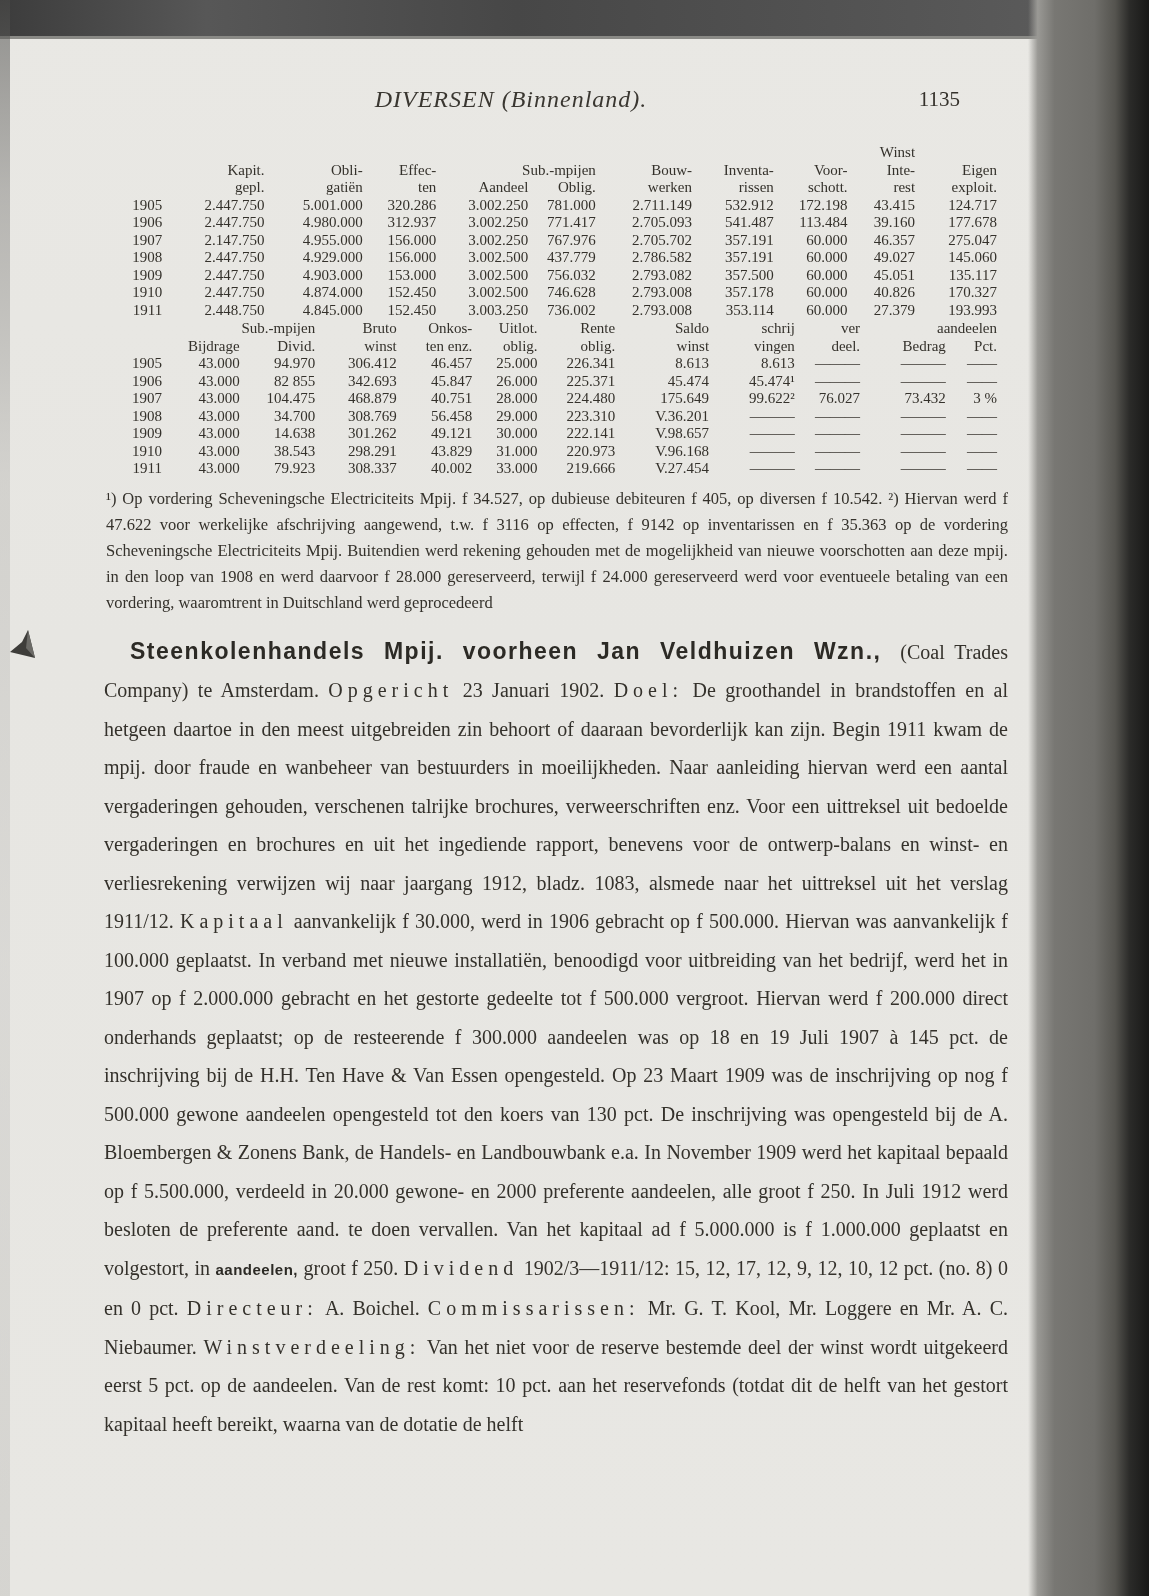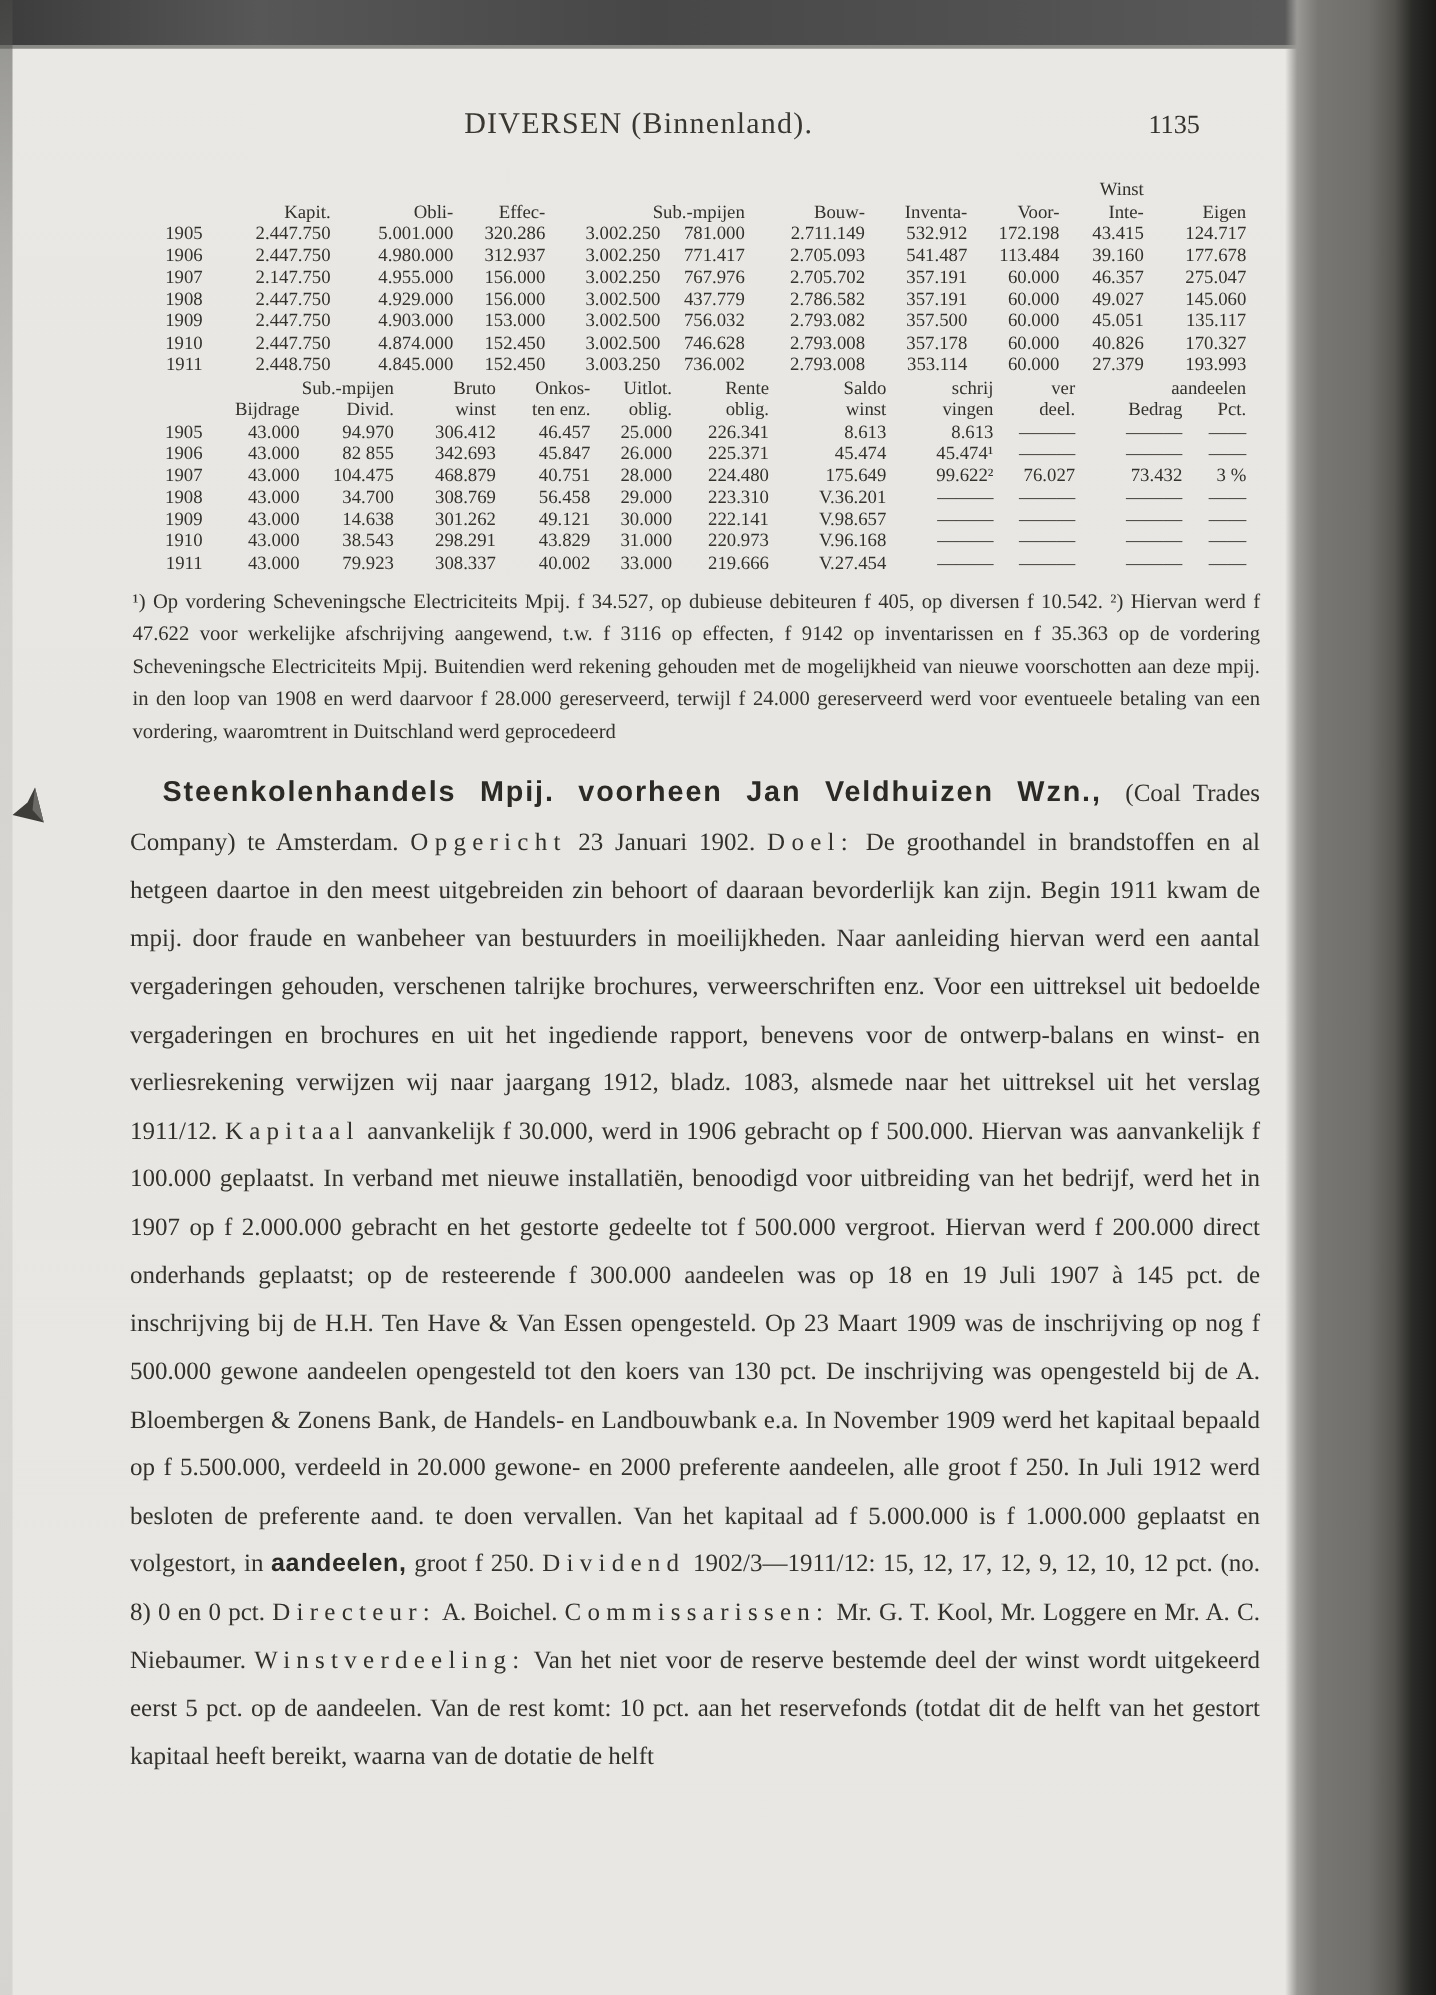--- a/index.html
+++ b/index.html
@@ -29,21 +29,21 @@
   }
   .ink-mark {
     position:absolute; left:8px; top:628px; width:34px; height:44px;
   }
   
   .main { position:absolute; left:104px; top:86px; width:904px; }
 
   .header-row { position:relative; height:34px; margin-bottom:24px; }
   .page-title {
     position:absolute; left:0; right:90px; text-align:center;
-    font-size:24px; letter-spacing:1px; color:#3a3731;
+    font-style:italic; font-size:24px; letter-spacing:1px; color:#3a3731;
   }
   .page-number { position:absolute; right:48px; top:1px; font-size:21px; }
 
   table.fin { border-collapse:collapse; table-layout:fixed; width:888px; margin:0 auto; }
   table.fin th, table.fin td {
     font-weight:normal; font-size:15px; line-height:17.5px;
     padding:0 3px; white-space:nowrap; text-align:right; overflow:visible;
   }
   table.fin th { text-align:right; }
   table.fin td:first-child { text-align:right; }
@@ -57,21 +57,21 @@
   .article {
     margin-top:16px; font-size:20px; line-height:38.5px; text-align:justify;
     text-indent:26px;
   }
   .seg-bold {
     font-family:"Liberation Sans", sans-serif; font-weight:bold;
     font-size:23px; letter-spacing:1.5px; word-spacing:6px; color:#2c2a25;
   }
   .seg-bold2 {
     font-family:"Liberation Sans", sans-serif; font-weight:bold;
-    font-size:20px; letter-spacing:.5px; color:#2c2a25;
+    font-size:15px; letter-spacing:.5px; color:#2c2a25;
   }
   .seg-sp { letter-spacing:5px; }
 </style>
 </head>
 <body>
 
 <div class="page">
 
   <div class="top-band"></div>
   <div class="left-edge"></div>
@@ -114,20 +114,33 @@
           <th></th>
           <th>Kapit.</th>
           <th>Obli-</th>
           <th>Effec-</th>
           <th colspan="2">Sub.-mpijen</th>
           <th>Bouw-</th>
           <th>Inventa-</th>
           <th>Voor-</th>
           <th>Inte-</th>
           <th>Eigen</th>
+        </tr>
+        <tr>
+          <th></th>
+          <th>gepl.</th>
+          <th>gatiën</th>
+          <th>ten</th>
+          <th>Aandeel</th>
+          <th>Oblig.</th>
+          <th>werken</th>
+          <th>rissen</th>
+          <th>schott.</th>
+          <th>rest</th>
+          <th>exploit.</th>
         </tr>
       </thead>
       <tbody>
           <tr>
             <td>1905</td>
             <td>2.447.750</td>
             <td>5.001.000</td>
             <td>320.286</td>
             <td>3.002.250</td>
             <td>781.000</td>

